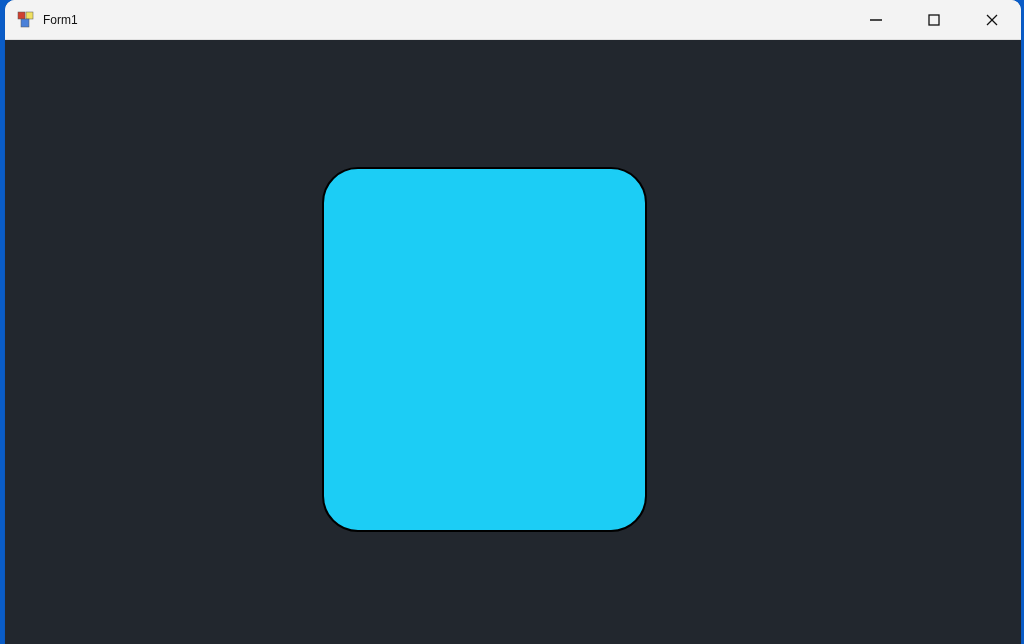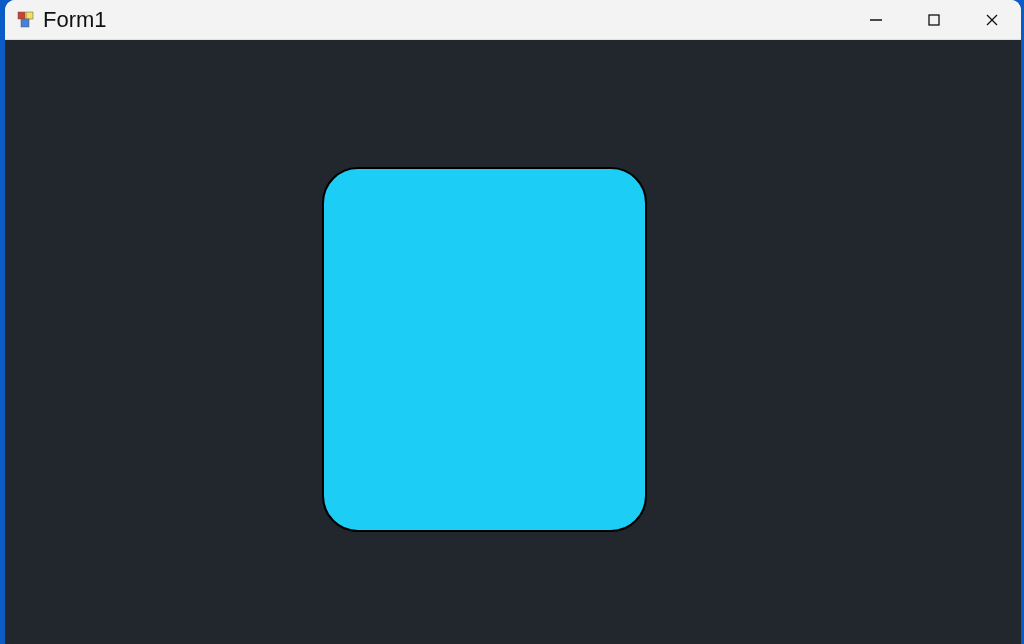--- a/index.html
+++ b/index.html
@@ -34,21 +34,21 @@
       position: relative;
       border-bottom: 1px solid #e0e0e0;
     }
     .app-icon {
       width: 18px;
       height: 18px;
       margin-right: 8px;
       position: relative;
     }
     .title-text {
-      font-size: 22px;
+      font-size: 12px;
       color: #111;
     }
     .win-controls {
       position: absolute;
       right: 0;
       top: 0;
       height: 40px;
       display: flex;
     }
     .win-btn {

